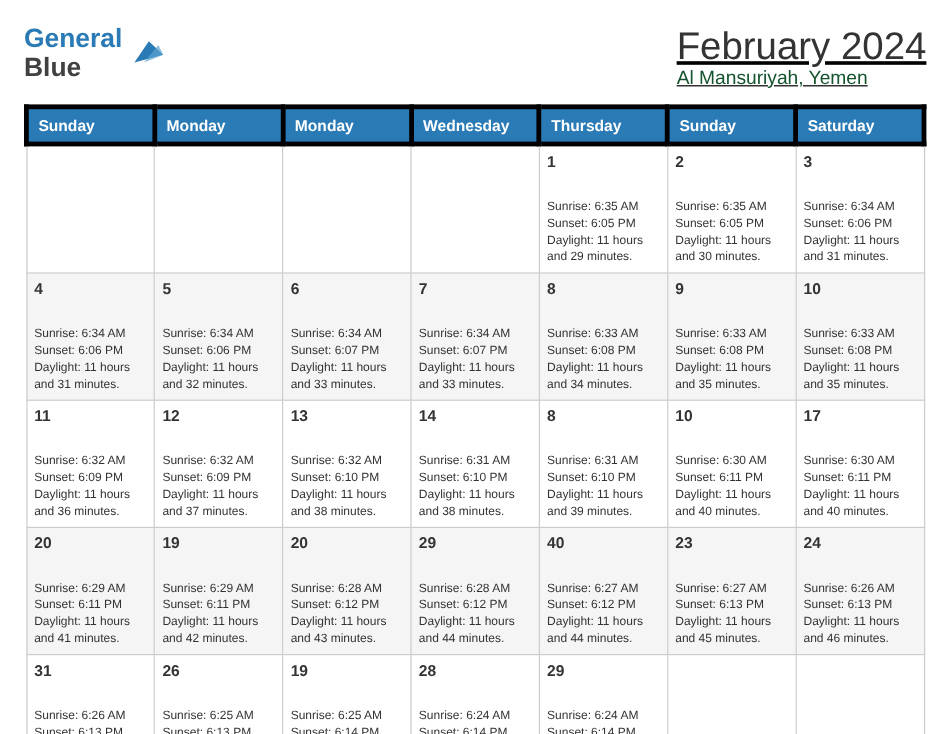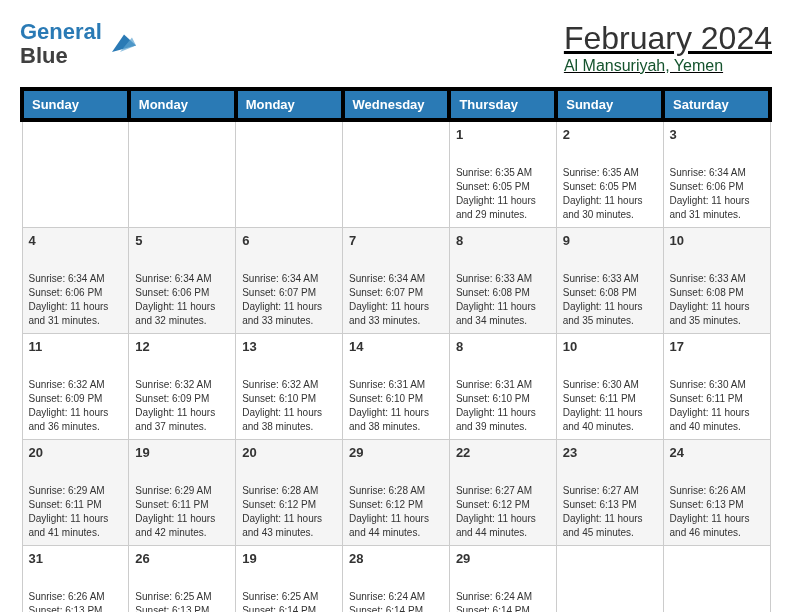--- a/index.html
+++ b/index.html
@@ -210,21 +210,21 @@
         </td>
         <td>
           <span class="day-number">20</span>
           <div class="day-info">Sunrise: 6:28 AM<br>Sunset: 6:12 PM<br>Daylight: 11 hours and 43 minutes.</div>
         </td>
         <td>
           <span class="day-number">29</span>
           <div class="day-info">Sunrise: 6:28 AM<br>Sunset: 6:12 PM<br>Daylight: 11 hours and 44 minutes.</div>
         </td>
         <td>
-          <span class="day-number">22</span>
+          <span class="day-number">40</span>
           <div class="day-info">Sunrise: 6:27 AM<br>Sunset: 6:12 PM<br>Daylight: 11 hours and 44 minutes.</div>
         </td>
         <td>
           <span class="day-number">23</span>
           <div class="day-info">Sunrise: 6:27 AM<br>Sunset: 6:13 PM<br>Daylight: 11 hours and 45 minutes.</div>
         </td>
         <td>
           <span class="day-number">24</span>
           <div class="day-info">Sunrise: 6:26 AM<br>Sunset: 6:13 PM<br>Daylight: 11 hours and 46 minutes.</div>
         </td>

